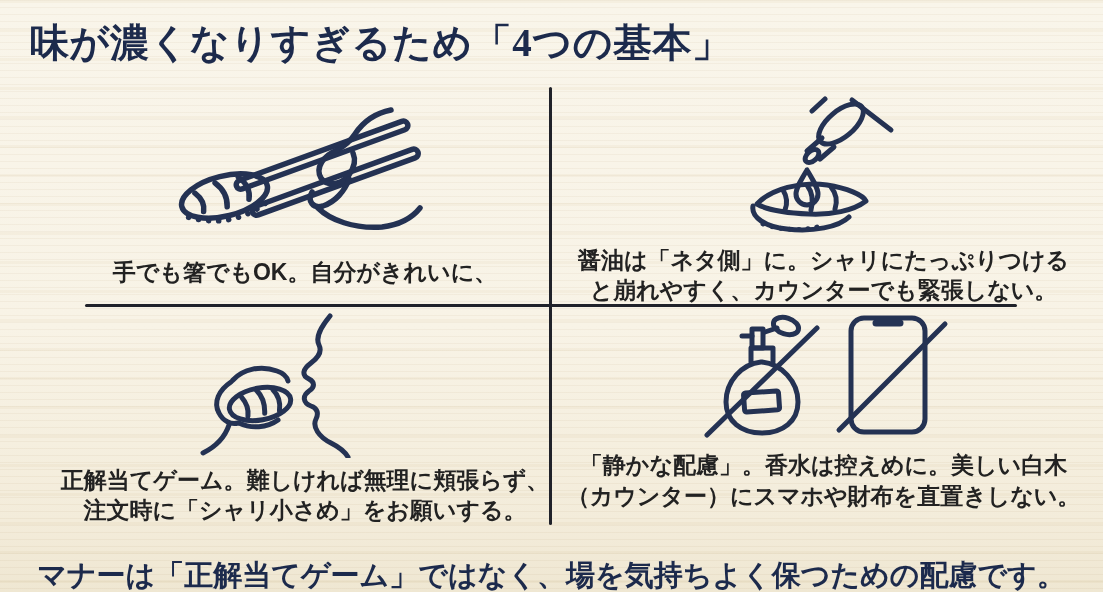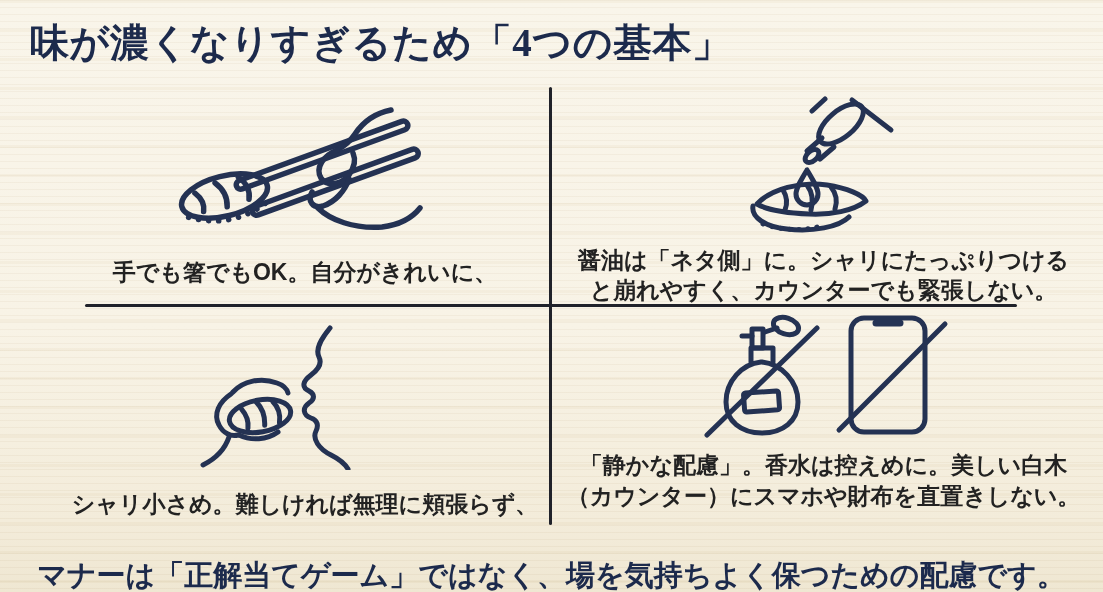--- a/index.html
+++ b/index.html
@@ -121,21 +121,22 @@
             <path d="M95 80 q7 10 3 22"></path>
           </g>
           <path d="M53 68 C63 57 81 53 97 59 C103 61 107 65 108 69"></path>
           <path d="M51 70 C39 78 33 90 39 101 C43 109 51 113 58 111"></path>
           <path d="M59 111 C71 117 87 116 98 108"></path>
           <path d="M49 113 C45 125 37 134 23 141"></path>
         </g>
       </svg>
     </div>
     <p class="quad-text">
-      <span>シャリ小さめ。難しければ無理に頬張らず、</span><br>
+      <span>正解当てゲーム。難しければ無理に頬張らず、</span><br>
+      <span>注文時に「シャリ小さめ」をお願いする。</span>
     </p>
   </section>
 
   <section class="quad q4">
     <div class="icon-wrap">
       <svg width="250" height="132" viewBox="0 0 250 132">
         <g class="ink" stroke-width="5">
           <path d="M62 54 C43 56 27 73 27 94 C27 113 42 125 63 125 C84 125 99 113 99 94 C99 73 82 56 63 54 Z"></path>
           <path d="M52 54 L52 40 L74 40 L74 54"></path>
           <rect x="53" y="21" width="11" height="19"></rect>

